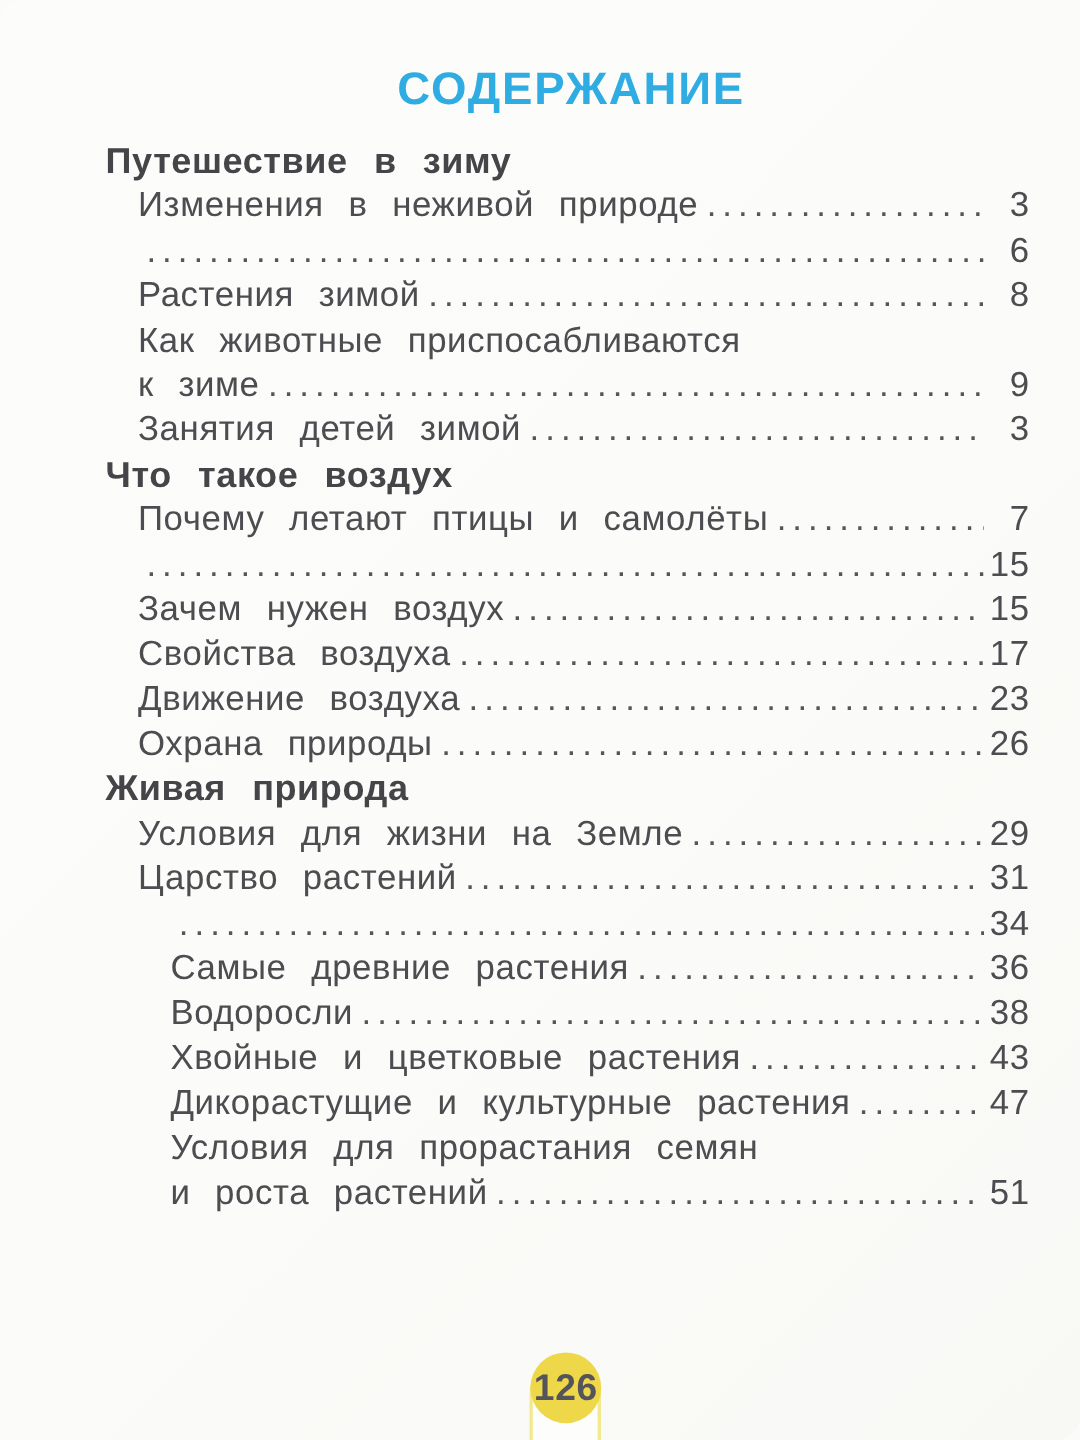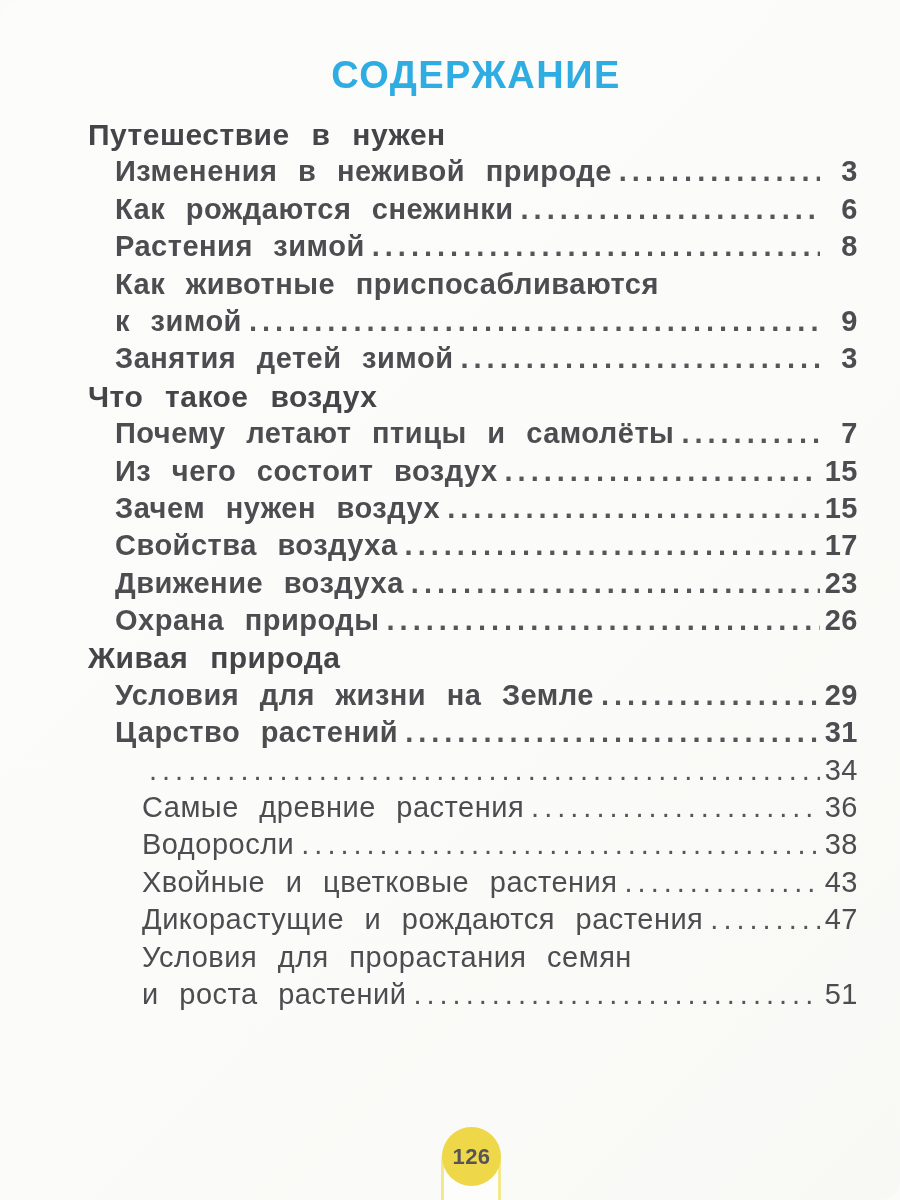--- a/index.html
+++ b/index.html
@@ -51,21 +51,21 @@
     word-spacing: 12px;
     color: #4d4c50;
   }
   .row.heading {
     font-weight: bold;
     font-size: 30px;
     color: #454449;
     word-spacing: 13px;
     padding-left: 0;
   }
-  .row.lvl1 { padding-left: 27px; font-weight: bold; }
+  .row.lvl1 { padding-left: 27px; }
   .row.lvl2 { padding-left: 54px; }
   .label { white-space: nowrap; }
   .dots {
     flex: 1 1 auto;
     min-width: 0;
     overflow: hidden;
     white-space: nowrap;
     margin-left: 7px;
     margin-right: 2px;
   }
@@ -96,76 +96,74 @@
     position: absolute;
     left: 442px;
     top: 1127px;
     width: 59px;
     height: 59px;
     border-radius: 50%;
     background: #eed749;
     display: flex;
     align-items: center;
     justify-content: center;
-    font-size: 22px;
+    font-size: 31px;
     font-weight: bold;
     color: #55545a;
     letter-spacing: 0.5px;
   }
 </style>
 </head>
 <body>
 
 <div class="page">
   <h1 class="title">СОДЕРЖАНИЕ</h1>
   <div class="toc" id="toc">
       <div class="row heading lvl0 nopage">
-    <span class="label">Путешествие в нужен</span>
+    <span class="label">Путешествие в зиму</span>
 
   </div>
       <div class="row item lvl1">
     <span class="label">Изменения в неживой природе</span>
     <span class="dots"></span>
     <span class="pageno">3</span>
   </div>
       <div class="row item lvl1">
-    <span class="label">Как рождаются снежинки</span>
     <span class="dots"></span>
     <span class="pageno">6</span>
   </div>
       <div class="row item lvl1">
     <span class="label">Растения зимой</span>
     <span class="dots"></span>
     <span class="pageno">8</span>
   </div>
       <div class="row item lvl1 nopage">
     <span class="label">Как животные приспосабливаются</span>
 
   </div>
       <div class="row item lvl1">
-    <span class="label">к зимой</span>
+    <span class="label">к зиме</span>
     <span class="dots"></span>
     <span class="pageno">9</span>
   </div>
       <div class="row item lvl1">
     <span class="label">Занятия детей зимой</span>
     <span class="dots"></span>
     <span class="pageno">3</span>
   </div>
       <div class="row heading lvl0 nopage">
     <span class="label">Что такое воздух</span>
 
   </div>
       <div class="row item lvl1">
     <span class="label">Почему летают птицы и самолёты</span>
     <span class="dots"></span>
     <span class="pageno">7</span>
   </div>
       <div class="row item lvl1">
-    <span class="label">Из чего состоит воздух</span>
     <span class="dots"></span>
     <span class="pageno">15</span>
   </div>
       <div class="row item lvl1">
     <span class="label">Зачем нужен воздух</span>
     <span class="dots"></span>
     <span class="pageno">15</span>
   </div>
       <div class="row item lvl1">
     <span class="label">Свойства воздуха</span>
@@ -209,21 +207,21 @@
     <span class="label">Водоросли</span>
     <span class="dots"></span>
     <span class="pageno">38</span>
   </div>
       <div class="row item lvl2">
     <span class="label">Хвойные и цветковые растения</span>
     <span class="dots"></span>
     <span class="pageno">43</span>
   </div>
       <div class="row item lvl2">
-    <span class="label">Дикорастущие и рождаются растения</span>
+    <span class="label">Дикорастущие и культурные растения</span>
     <span class="dots"></span>
     <span class="pageno">47</span>
   </div>
       <div class="row item lvl2 nopage">
     <span class="label">Условия для прорастания семян</span>
 
   </div>
       <div class="row item lvl2">
     <span class="label">и роста растений</span>
     <span class="dots"></span>

